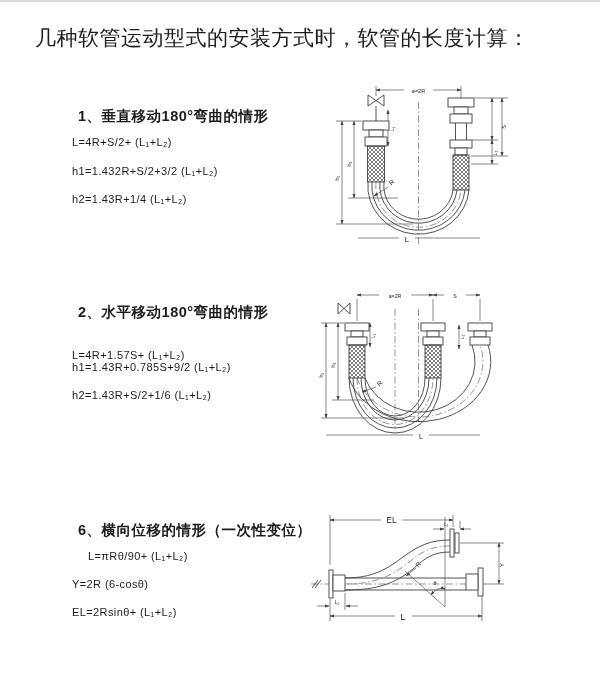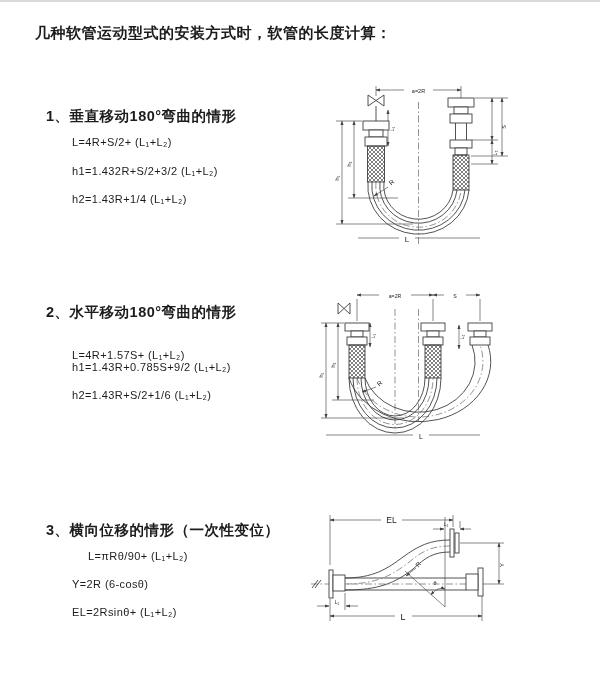--- a/index.html
+++ b/index.html
@@ -1,22 +1,22 @@
 <!DOCTYPE html>
 <html><head>
 <meta charset="utf-8">
 <style>
   html,body{margin:0;padding:0;}
   body{
     width:600px;height:675px;background:#ffffff;position:relative;overflow:hidden;
     font-family:"Liberation Sans","DejaVu Sans",sans-serif;color:#1c1c1c;
   }
   .top-edge{position:absolute;left:0;top:0;width:600px;height:2px;background:#dadada;}
-  .t{position:absolute;font-size:15px;font-weight:bold;letter-spacing:.5px;white-space:nowrap;}
-  .h{position:absolute;font-size:14.5px;font-weight:bold;letter-spacing:.5px;white-space:nowrap;}
+  .t{position:absolute;font-size:21px;font-weight:normal;letter-spacing:.5px;white-space:nowrap;}
+  .h{position:absolute;font-size:14.5px;font-weight:bold;letter-spacing:.5px;white-space:nowrap;margin-left:32px;}
   .f{position:absolute;font-size:11px;font-weight:400;letter-spacing:.4px;white-space:nowrap;}
   svg.diagram{position:absolute;}
   svg text{fill:#222;font-family:"Liberation Sans","DejaVu Sans",sans-serif;}
   .obj{stroke:#3f3f3f;stroke-width:.9;fill:none;}
   .objf{stroke:#3f3f3f;stroke-width:.9;fill:#ffffff;}
   .dim{stroke:#555;stroke-width:.7;fill:none;}
   .cl{stroke:#666;stroke-width:.7;fill:none;stroke-dasharray:7 2.5 1.5 2.5;}
   .braid{stroke:#3f3f3f;stroke-width:.9;}
 </style>
 </head>
@@ -29,21 +29,21 @@
 <div class="h" style="left:46px;top:107px">1、垂直移动180°弯曲的情形</div>
 <div class="f" style="left:72px;top:136px">L=4R+S/2+ (L₁+L₂)</div>
 <div class="f" style="left:72px;top:165px">h1=1.432R+S/2+3/2 (L₁+L₂)</div>
 <div class="f" style="left:72px;top:193px">h2=1.43R+1/4 (L₁+L₂)</div>
 
 <div class="h" style="left:46px;top:303px">2、水平移动180°弯曲的情形</div>
 <div class="f" style="left:72px;top:349px">L=4R+1.57S+ (L₁+L₂)</div>
 <div class="f" style="left:72px;top:361px">h1=1.43R+0.785S+9/2 (L₁+L₂)</div>
 <div class="f" style="left:72px;top:389px">h2=1.43R+S/2+1/6 (L₁+L₂)</div>
 
-<div class="h" style="left:46px;top:521px">3、横向位移的情形（一次性变位）</div>
+<div class="h" style="left:46px;top:521px">6、横向位移的情形（一次性变位）</div>
 <div class="f" style="left:88px;top:550px">L=πRθ/90+ (L₁+L₂)</div>
 <div class="f" style="left:72px;top:578px">Y=2R (6-cosθ)</div>
 <div class="f" style="left:72px;top:606px">EL=2Rsinθ+ (L₁+L₂)</div>
 
 <svg class="diagram" style="left:318px;top:72px" width="215" height="185" viewBox="0 0 215 185">
   <defs>
     <pattern id="braid" width="4" height="4" patternUnits="userSpaceOnUse">
       <path d="M0,4 L4,0 M-1,1 L1,-1 M3,5 L5,3" stroke="#4a4a4a" stroke-width="0.7"></path>
       <path d="M0,0 L4,4 M3,-1 L5,1 M-1,3 L1,5" stroke="#4a4a4a" stroke-width="0.7"></path>
     </pattern>

